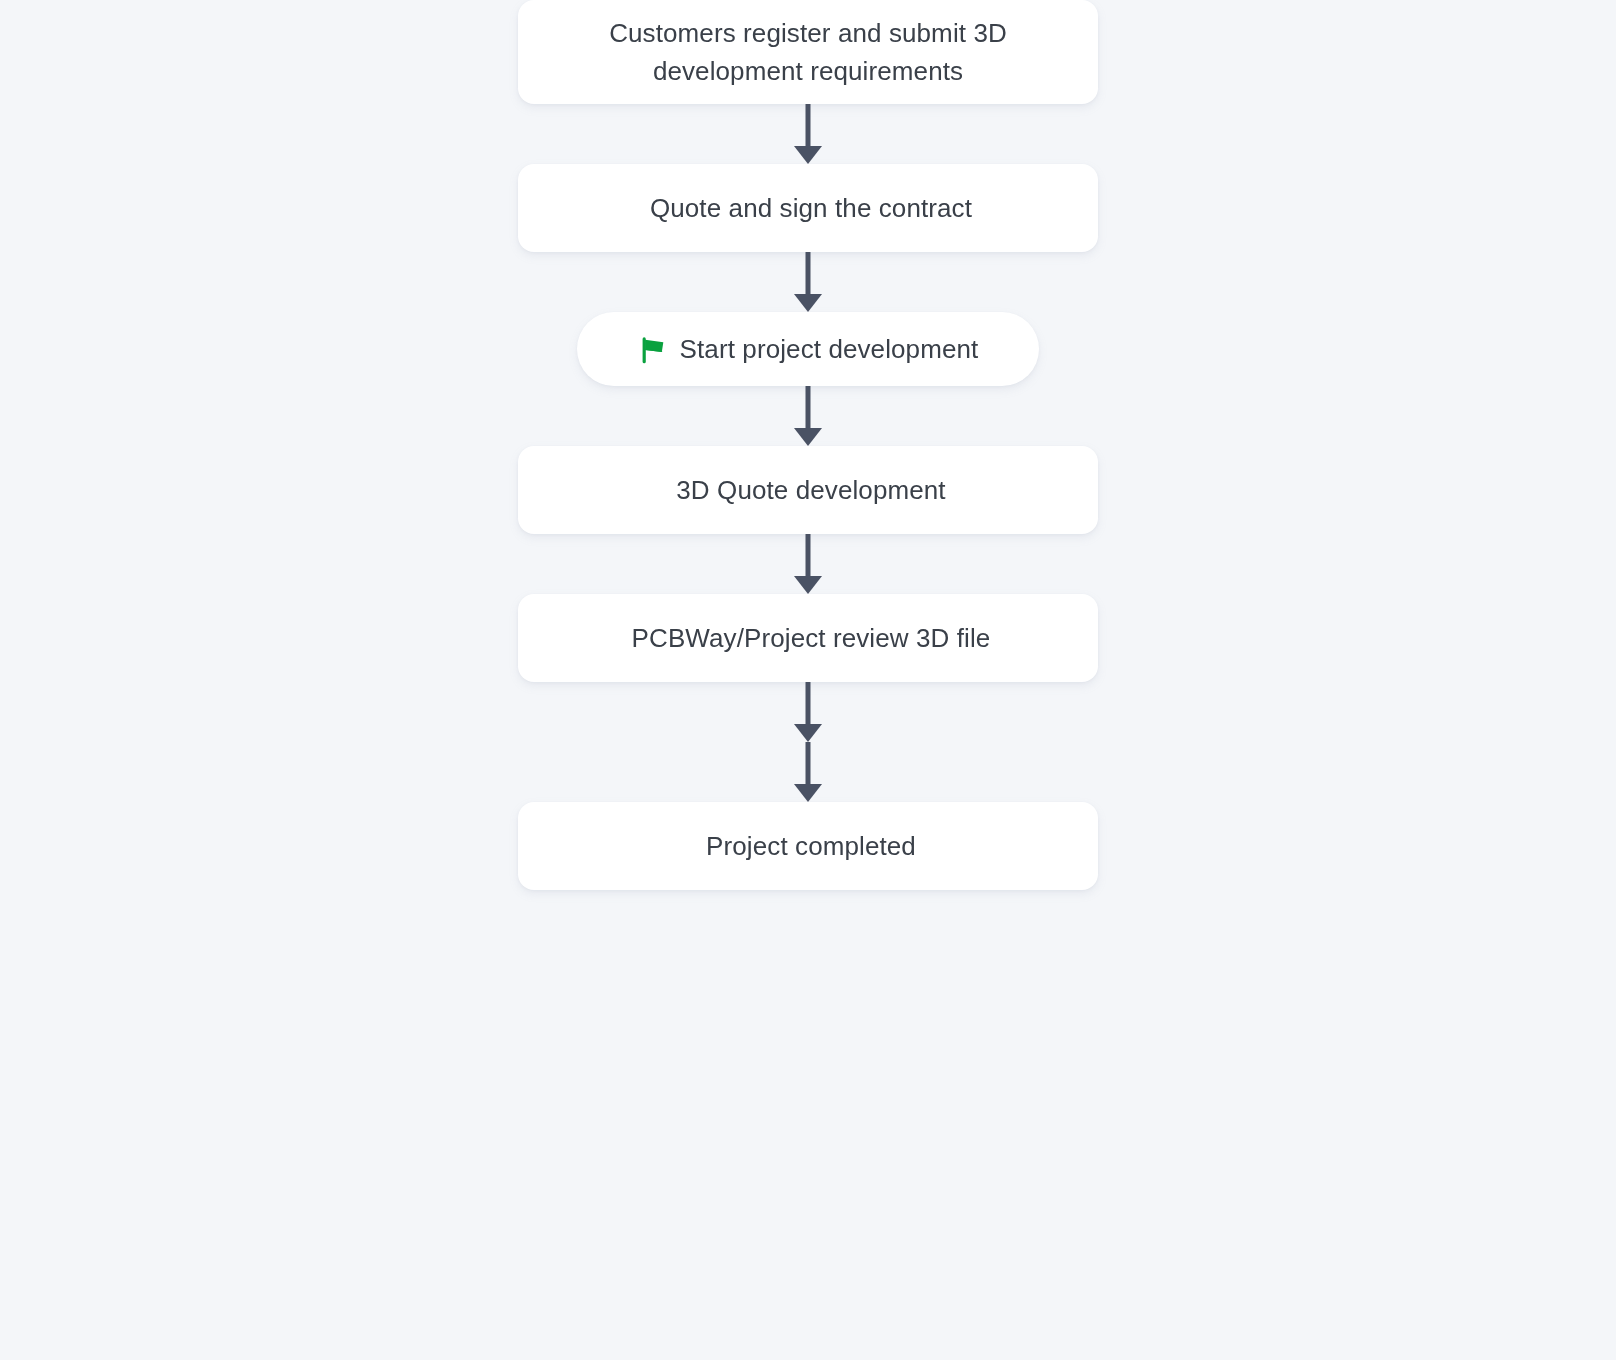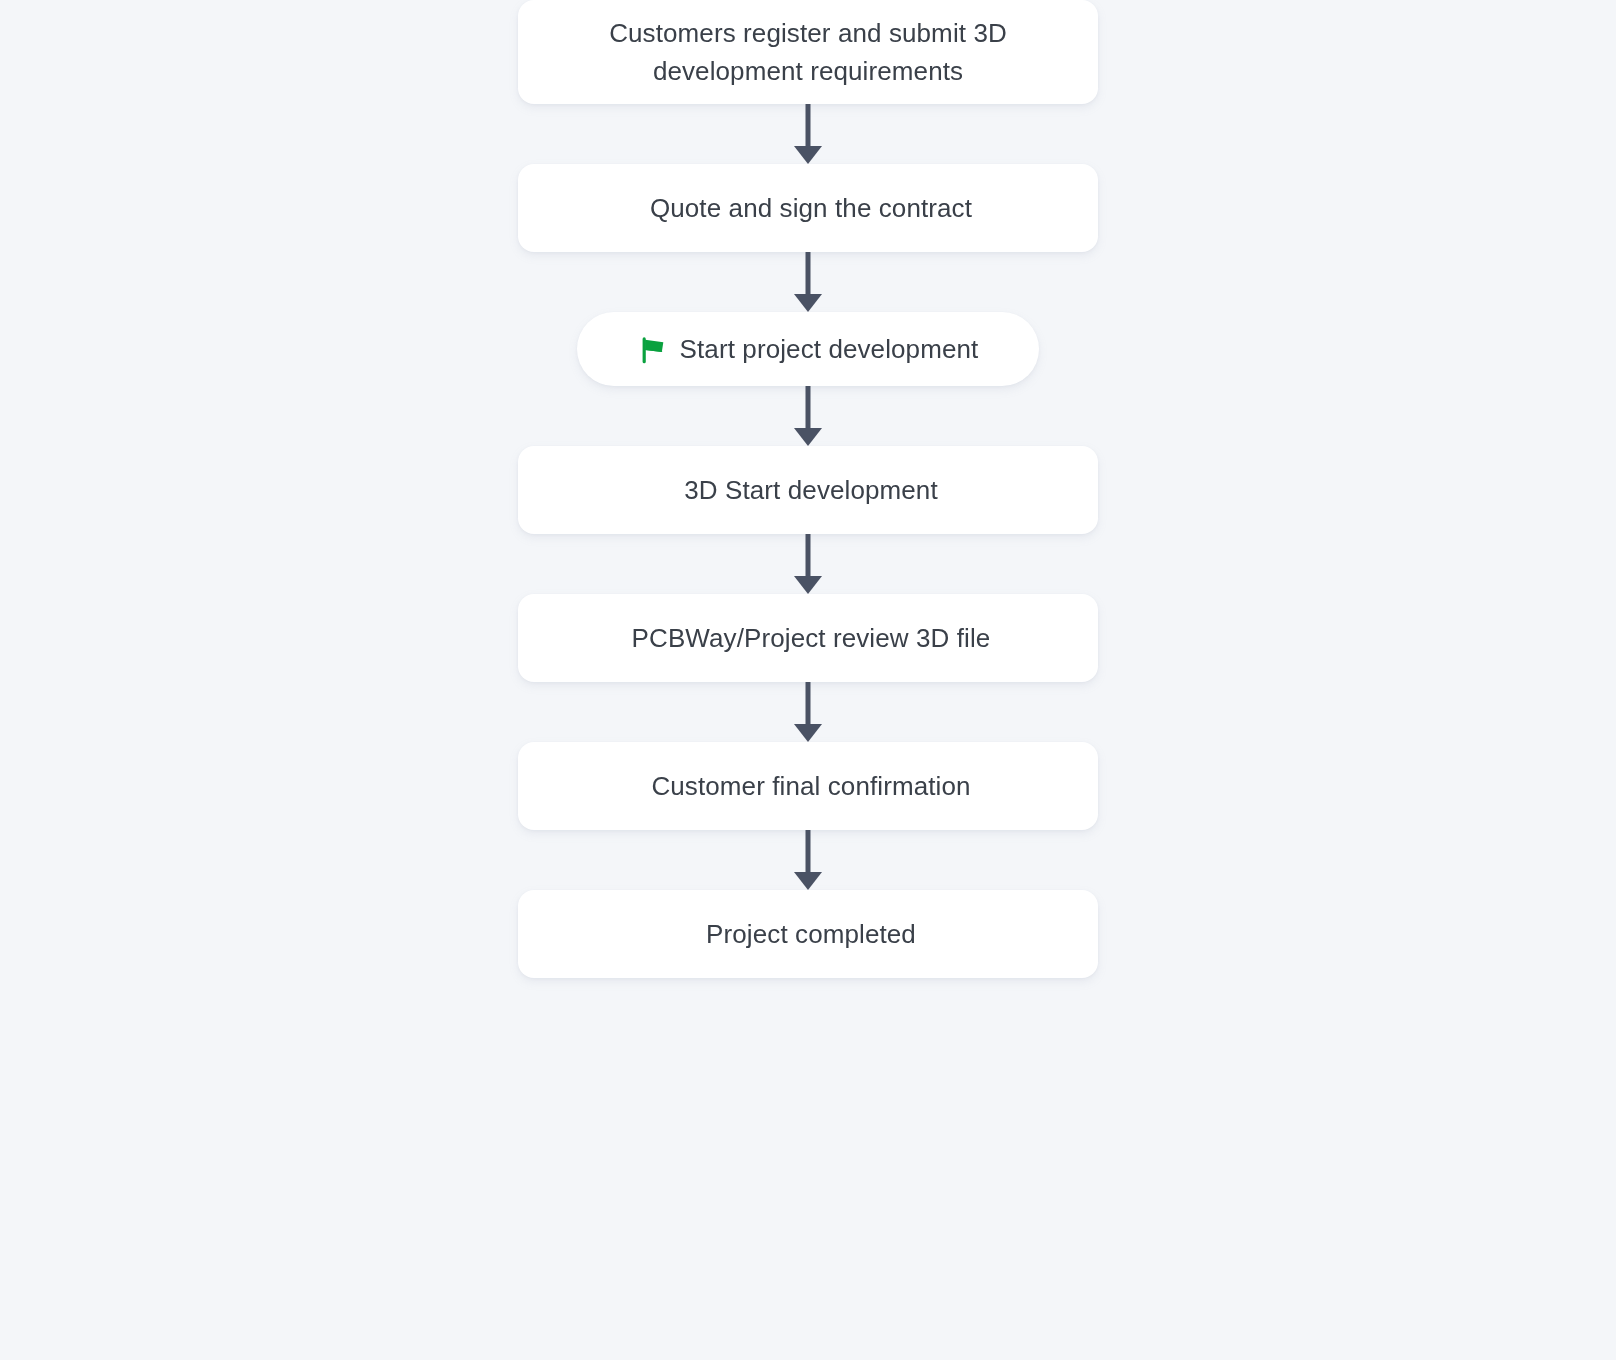--- a/index.html
+++ b/index.html
@@ -116,40 +116,37 @@
     </svg>
     <span class="node-label">Start project development</span>
   </div>
 
   <svg class="arrow" viewBox="0 0 40 60" aria-hidden="true">
     <rect x="17.5" y="0" width="5" height="43" fill="#4a5264"></rect>
     <polygon points="6,42 34,42 20,60" fill="#4a5264"></polygon>
   </svg>
 
   <div class="node node-standard">
-    <span class="node-label">3D Start development</span>
+    <span class="node-label">3D Quote development</span>
   </div>
 
   <svg class="arrow" viewBox="0 0 40 60" aria-hidden="true">
     <rect x="17.5" y="0" width="5" height="43" fill="#4a5264"></rect>
     <polygon points="6,42 34,42 20,60" fill="#4a5264"></polygon>
   </svg>
 
   <div class="node node-standard">
     <span class="node-label">PCBWay/Project review 3D file</span>
   </div>
 
   <svg class="arrow" viewBox="0 0 40 60" aria-hidden="true">
     <rect x="17.5" y="0" width="5" height="43" fill="#4a5264"></rect>
     <polygon points="6,42 34,42 20,60" fill="#4a5264"></polygon>
   </svg>
 
-  <div class="node node-standard">
-    <span class="node-label">Customer final confirmation</span>
-  </div>
 
   <svg class="arrow" viewBox="0 0 40 60" aria-hidden="true">
     <rect x="17.5" y="0" width="5" height="43" fill="#4a5264"></rect>
     <polygon points="6,42 34,42 20,60" fill="#4a5264"></polygon>
   </svg>
 
   <div class="node node-standard">
     <span class="node-label">Project completed</span>
   </div>
 

